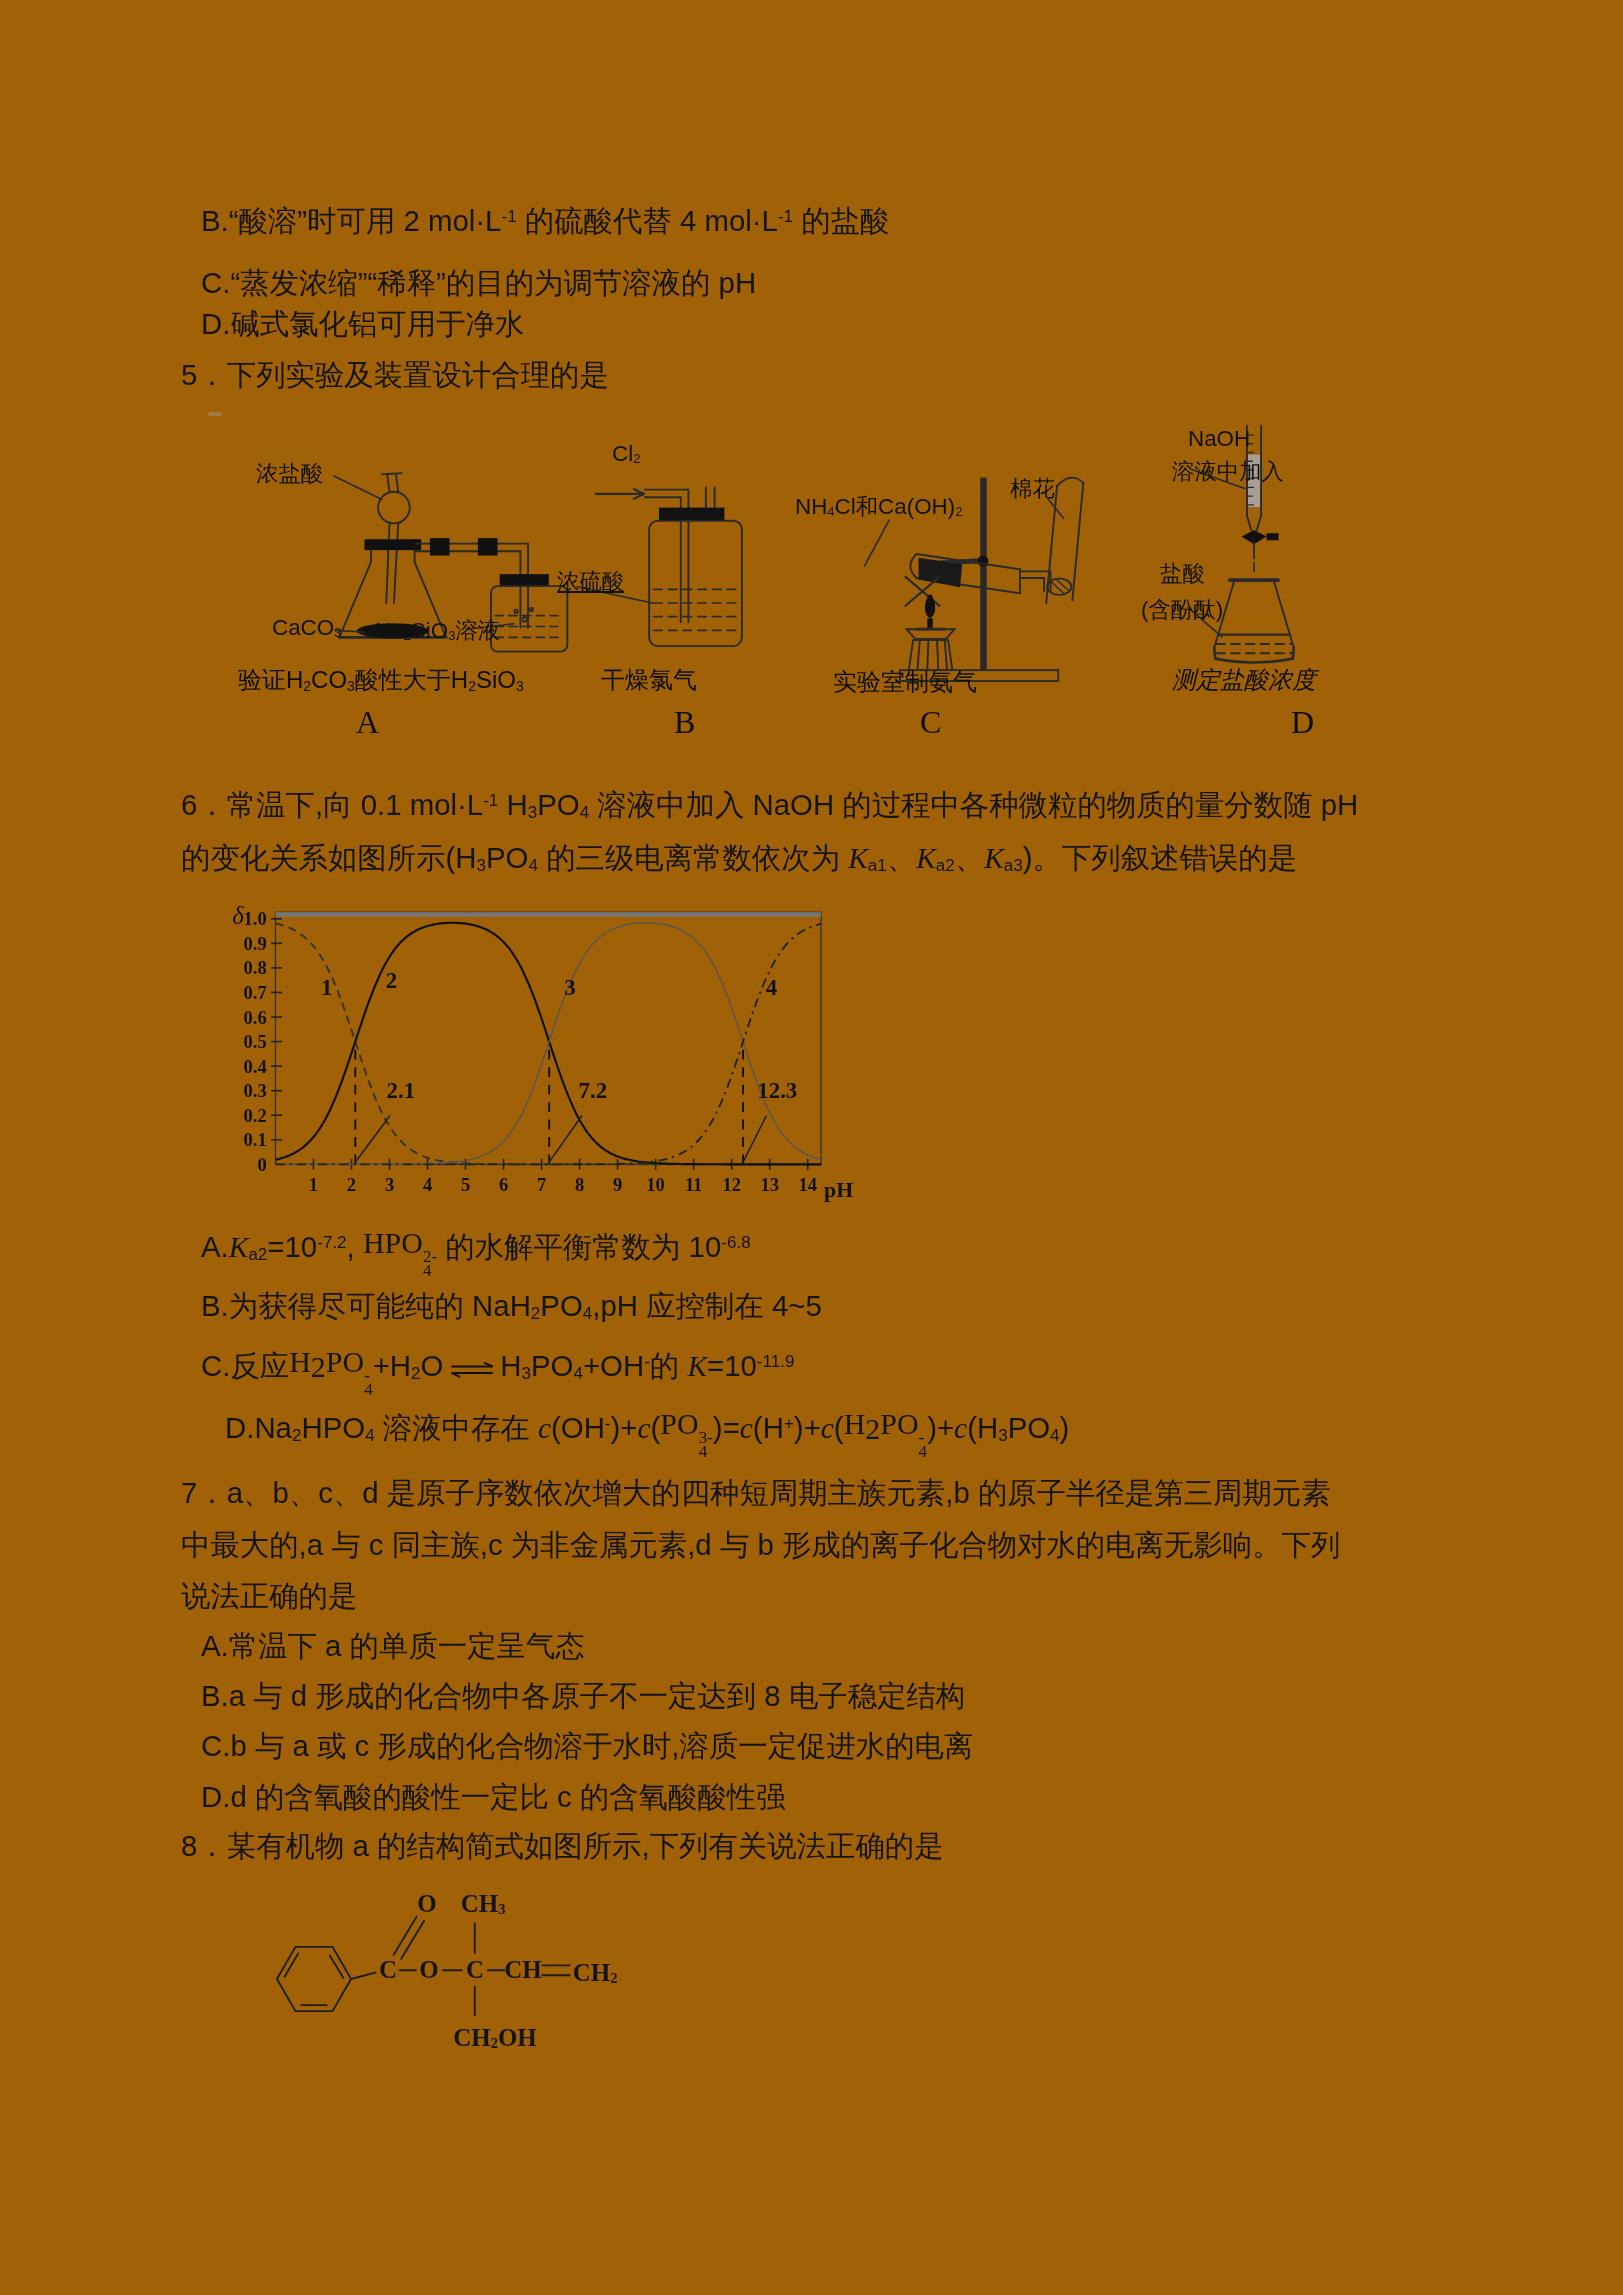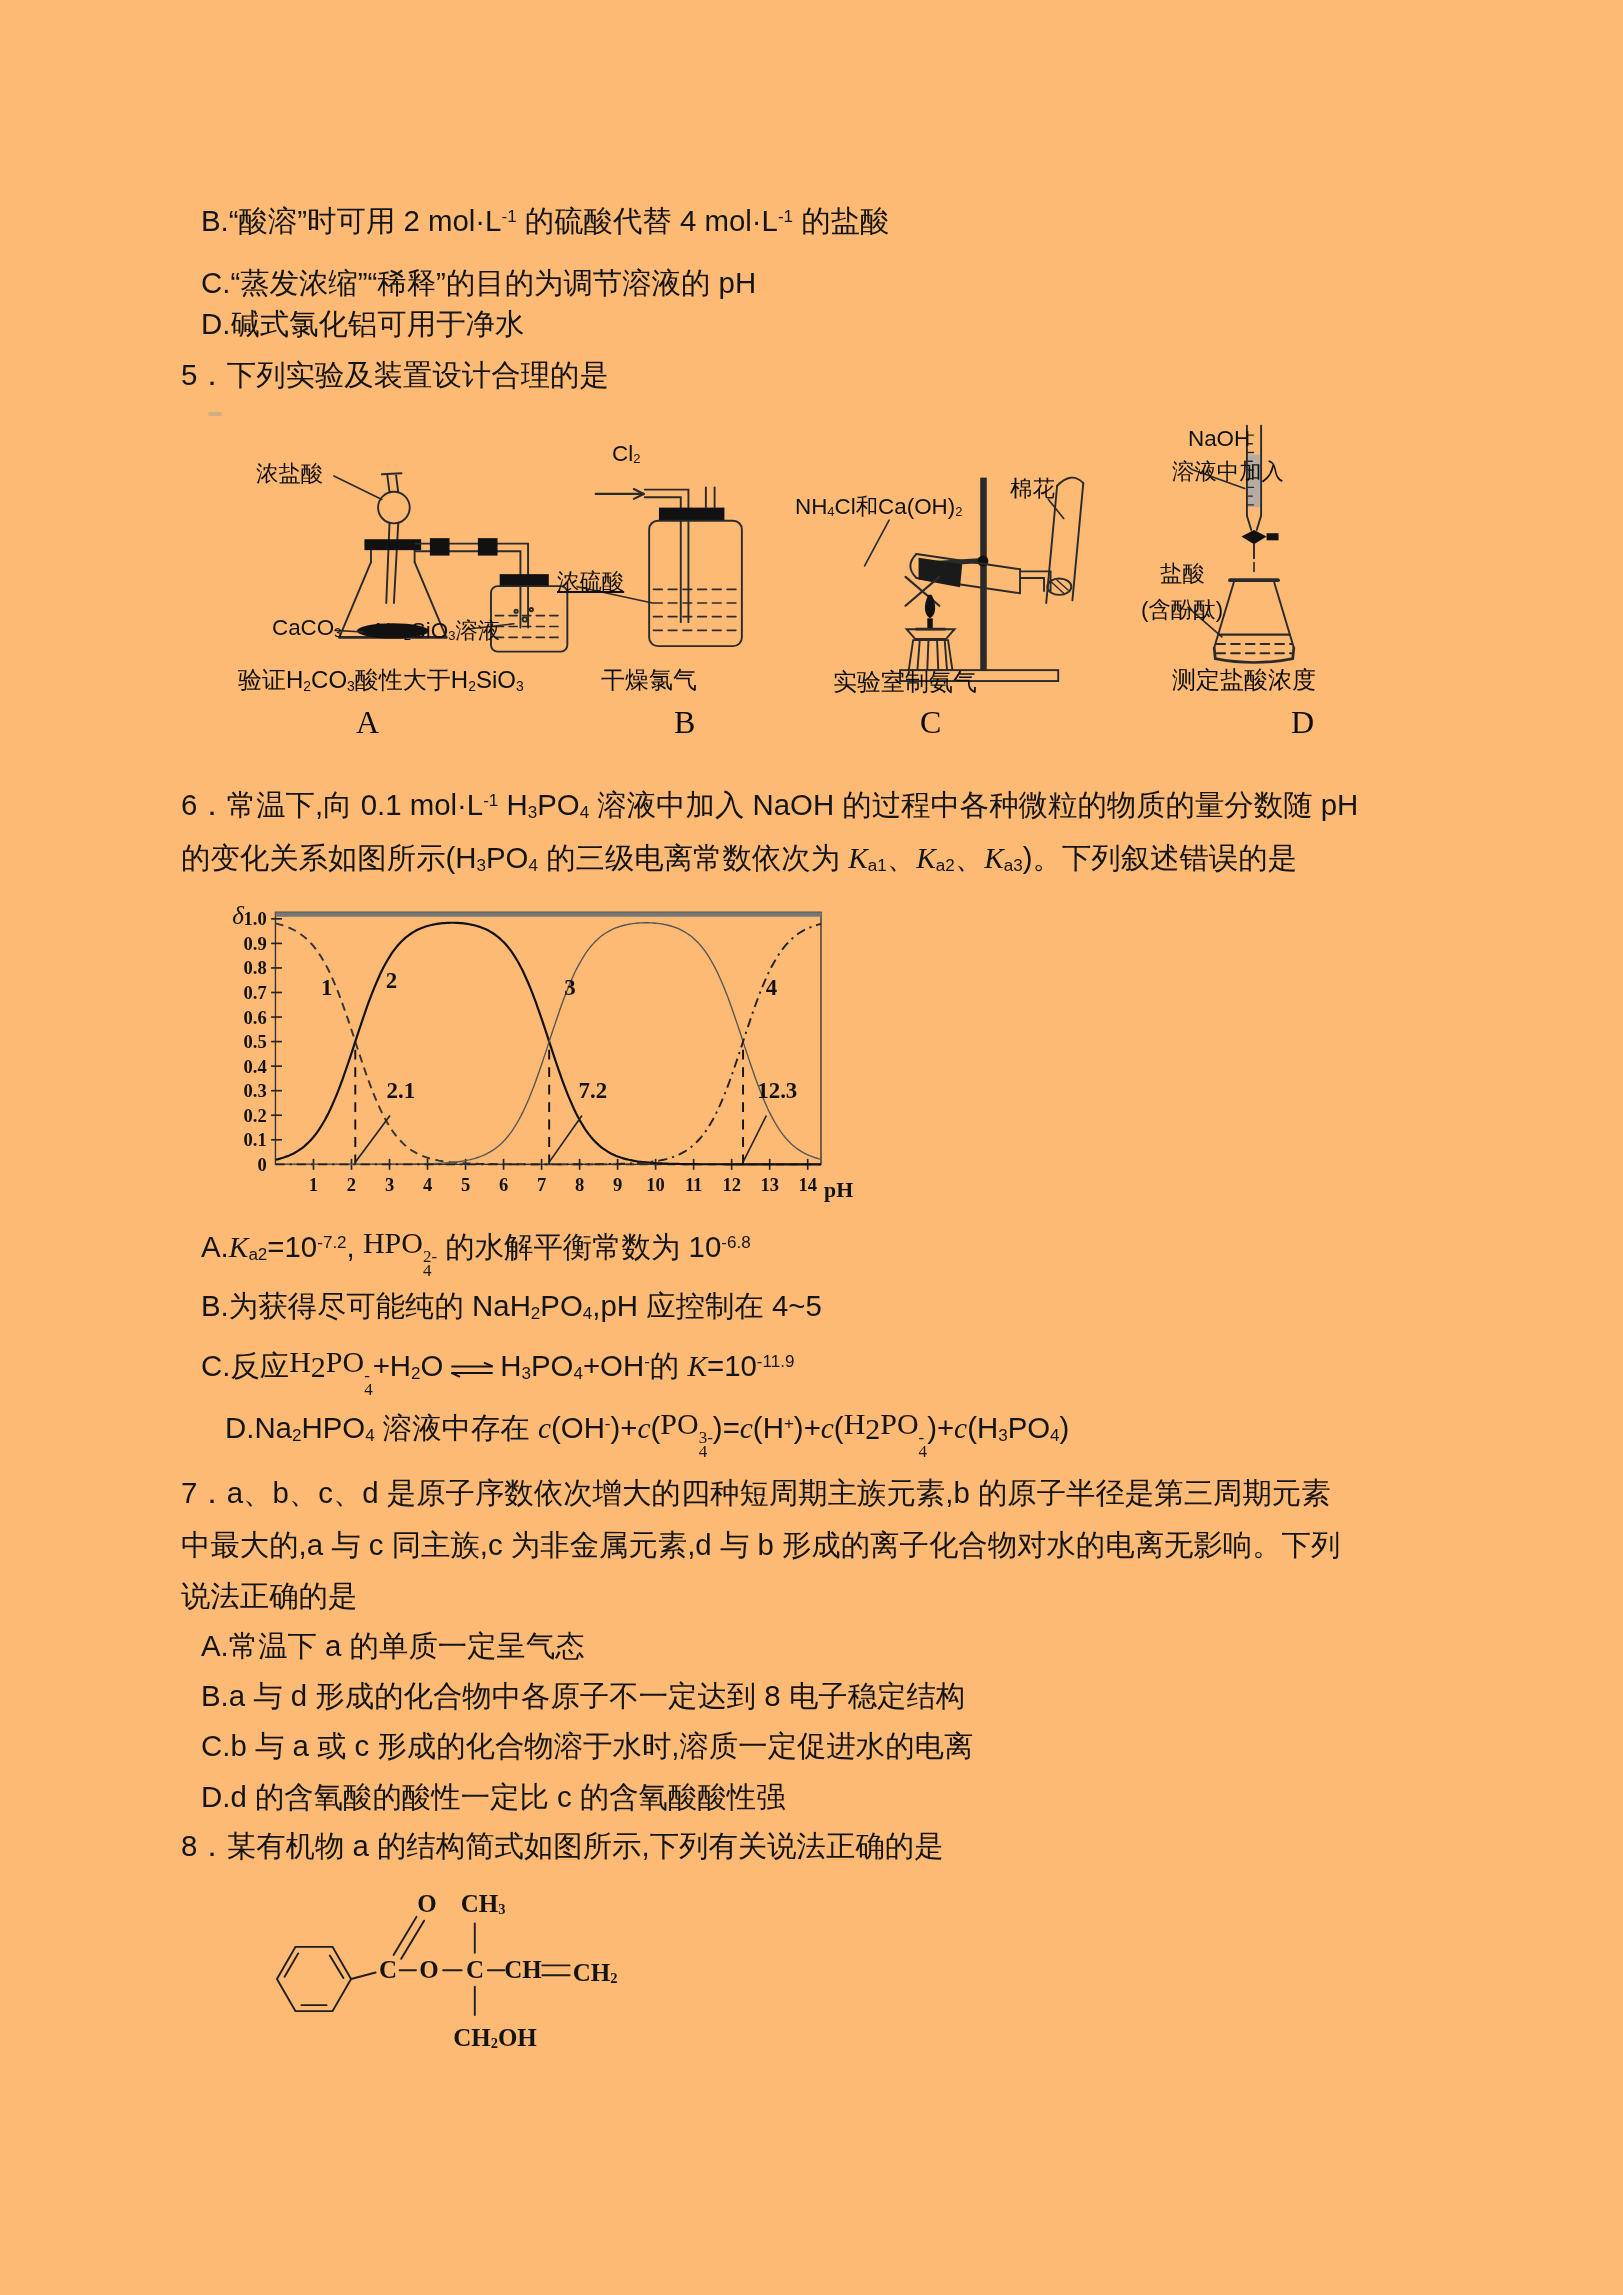--- a/index.html
+++ b/index.html
@@ -1,16 +1,16 @@
 <!DOCTYPE html>
 <html style="font-size:8.7px"><head>
 <meta charset="utf-8">
 <style>
   html,body{margin:0;padding:0;background:#e8e8e8;}
-  #page{position:relative;width:1623px;height:2295px;background:#fdba74;
+  #page{position:relative;width:1623px;height:2295px;background:#a16207;
         font-family:"Liberation Sans","DejaVu Sans",sans-serif;color:#141414;overflow:hidden;}
   .line{position:absolute;white-space:nowrap;font-size:29.4px;line-height:1.25;}
   .sup{font-size:58%;vertical-align:0.55em;}
   .sub{font-size:58%;vertical-align:-0.18em;}
   .i{font-style:italic;font-family:"Liberation Serif","DejaVu Serif",serif;}
   .serif{font-family:"Liberation Serif","DejaVu Serif",serif;position:relative;top:-0.14em;font-size:102%;}
   .stack{display:inline-flex;flex-direction:column;line-height:0.82;font-size:58%;
          vertical-align:-0.42em;text-align:left;}
   .stack .st-top,.stack .st-bot{display:block;}
   .eqarrow{display:inline-block;vertical-align:-2.2px;margin:0 4.4px;}
@@ -199,21 +199,21 @@
 
   <div class="figlabel" style="left:795px;top:491px;"><span class="">NH</span><span class="sub">4</span><span class="">Cl和Ca(OH)</span><span class="sub">2</span></div>
   <div class="figlabel" style="left:1010px;top:473px;">棉花</div>
   <div class="figcap" style="left:833px;top:666px;">实验室制氨气</div>
   <div class="figletter" style="left:920px;top:704px;">C</div>
 
   <div class="figlabel" style="left:1188px;top:426px;">NaOH</div>
   <div class="figlabel" style="left:1172px;top:456px;">溶液中加入</div>
   <div class="figlabel" style="left:1160px;top:558px;">盐酸</div>
   <div class="figlabel" style="left:1141px;top:579px;margin-top:15px;">(含酚酞)</div>
-  <div class="figcap" style="left:1172px;top:664px;">测定盐酸浓度</div>
+  <div class="figcap" style="left:1172px;top:664px;font-style:italic;">测定盐酸浓度</div>
   <div class="figletter" style="left:1291px;top:704px;">D</div>
 
   <div class="line" style="left:181px;top:787px;"><span class="">6．常温下,向 0.1 mol·L</span><span class="sup">-1</span><span class=""> H</span><span class="sub">3</span><span class="">PO</span><span class="sub">4</span><span class=""> 溶液中加入 NaOH 的过程中各种微粒的物质的量分数随 pH</span></div>
   <div class="line" style="left:181px;top:840px;"><span class="">的变化关系如图所示(H</span><span class="sub">3</span><span class="">PO</span><span class="sub">4</span><span class=""> 的三级电离常数依次为 </span><span class="i">K</span><span class="sub">a1</span><span class="">、</span><span class="i">K</span><span class="sub">a2</span><span class="">、</span><span class="i">K</span><span class="sub">a3</span><span class="">)。下列叙述错误的是</span></div>
 
   <div style="position:absolute;left:240px;top:897px;width:611px;height:311px;">
     <svg id="chart-svg" style="left:0;top:0;" width="611" height="311" viewBox="0 0 1120 570">
         <rect x="65" y="28" width="1000" height="462" fill="none" stroke="#333" stroke-width="2.5"></rect>
         <line x1="65" y1="32" x2="1065" y2="32" stroke="#777" stroke-width="8"></line>
         <text x="49" y="502" text-anchor="end" class="tickY">0</text>

